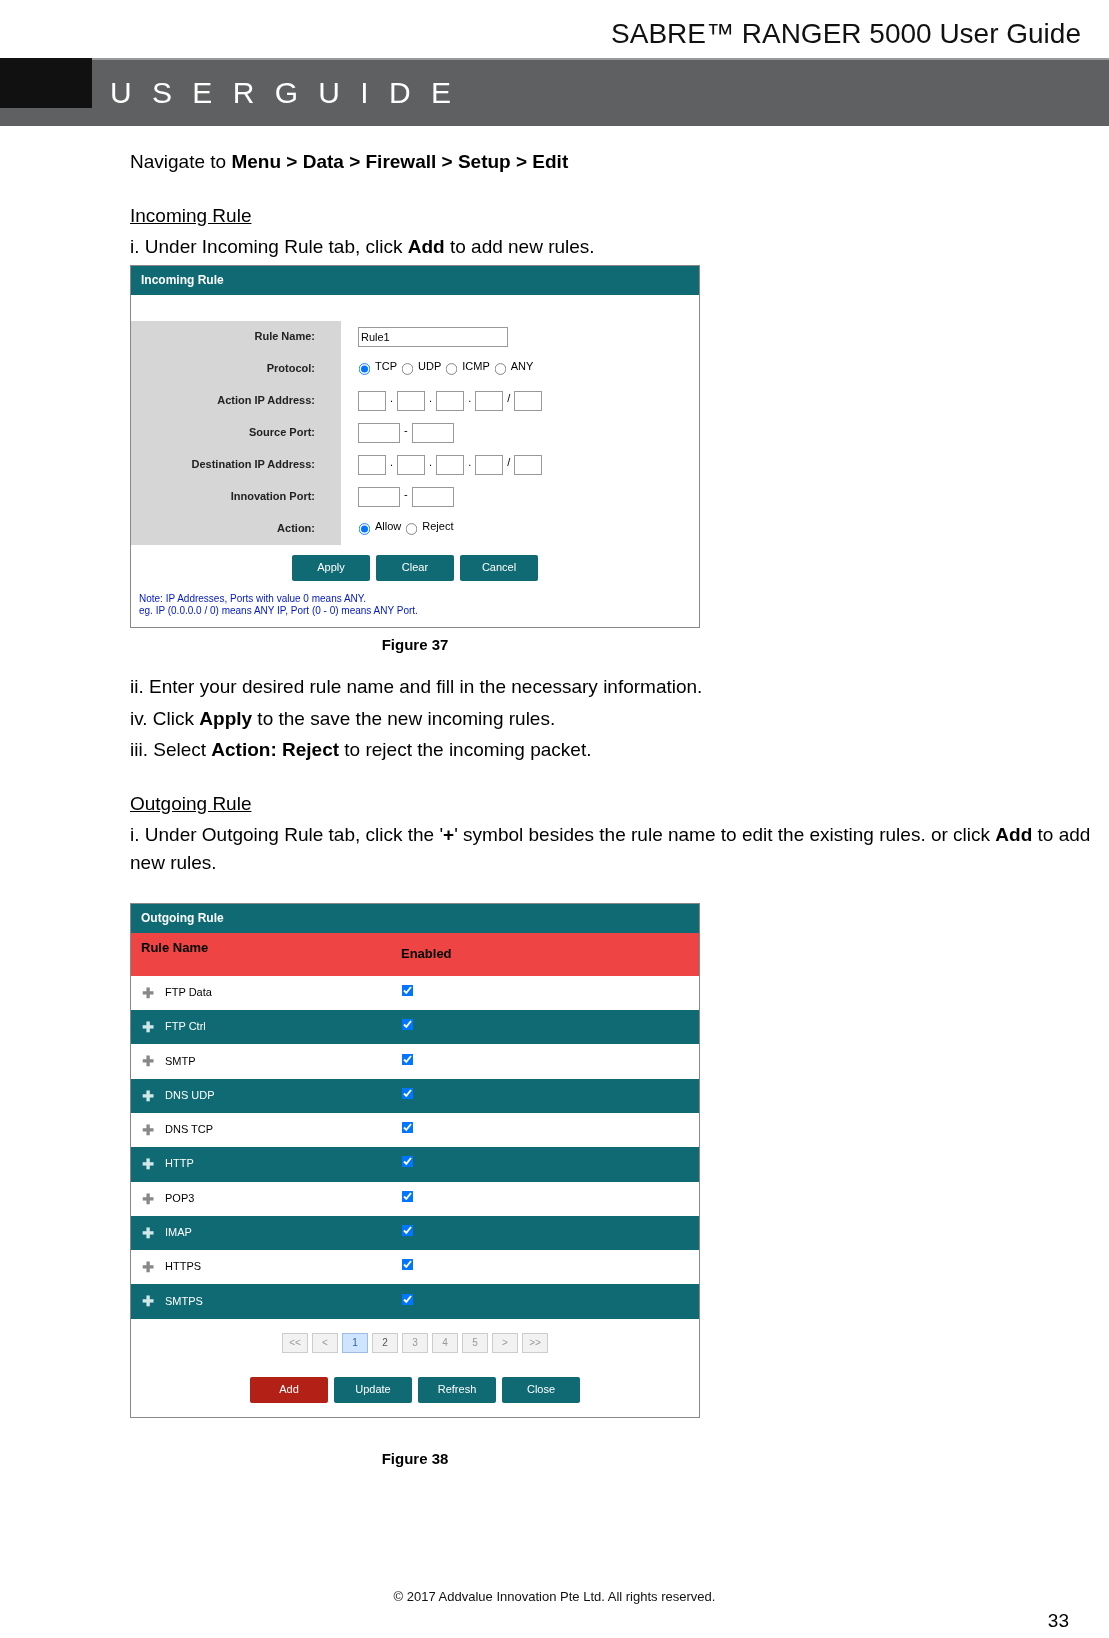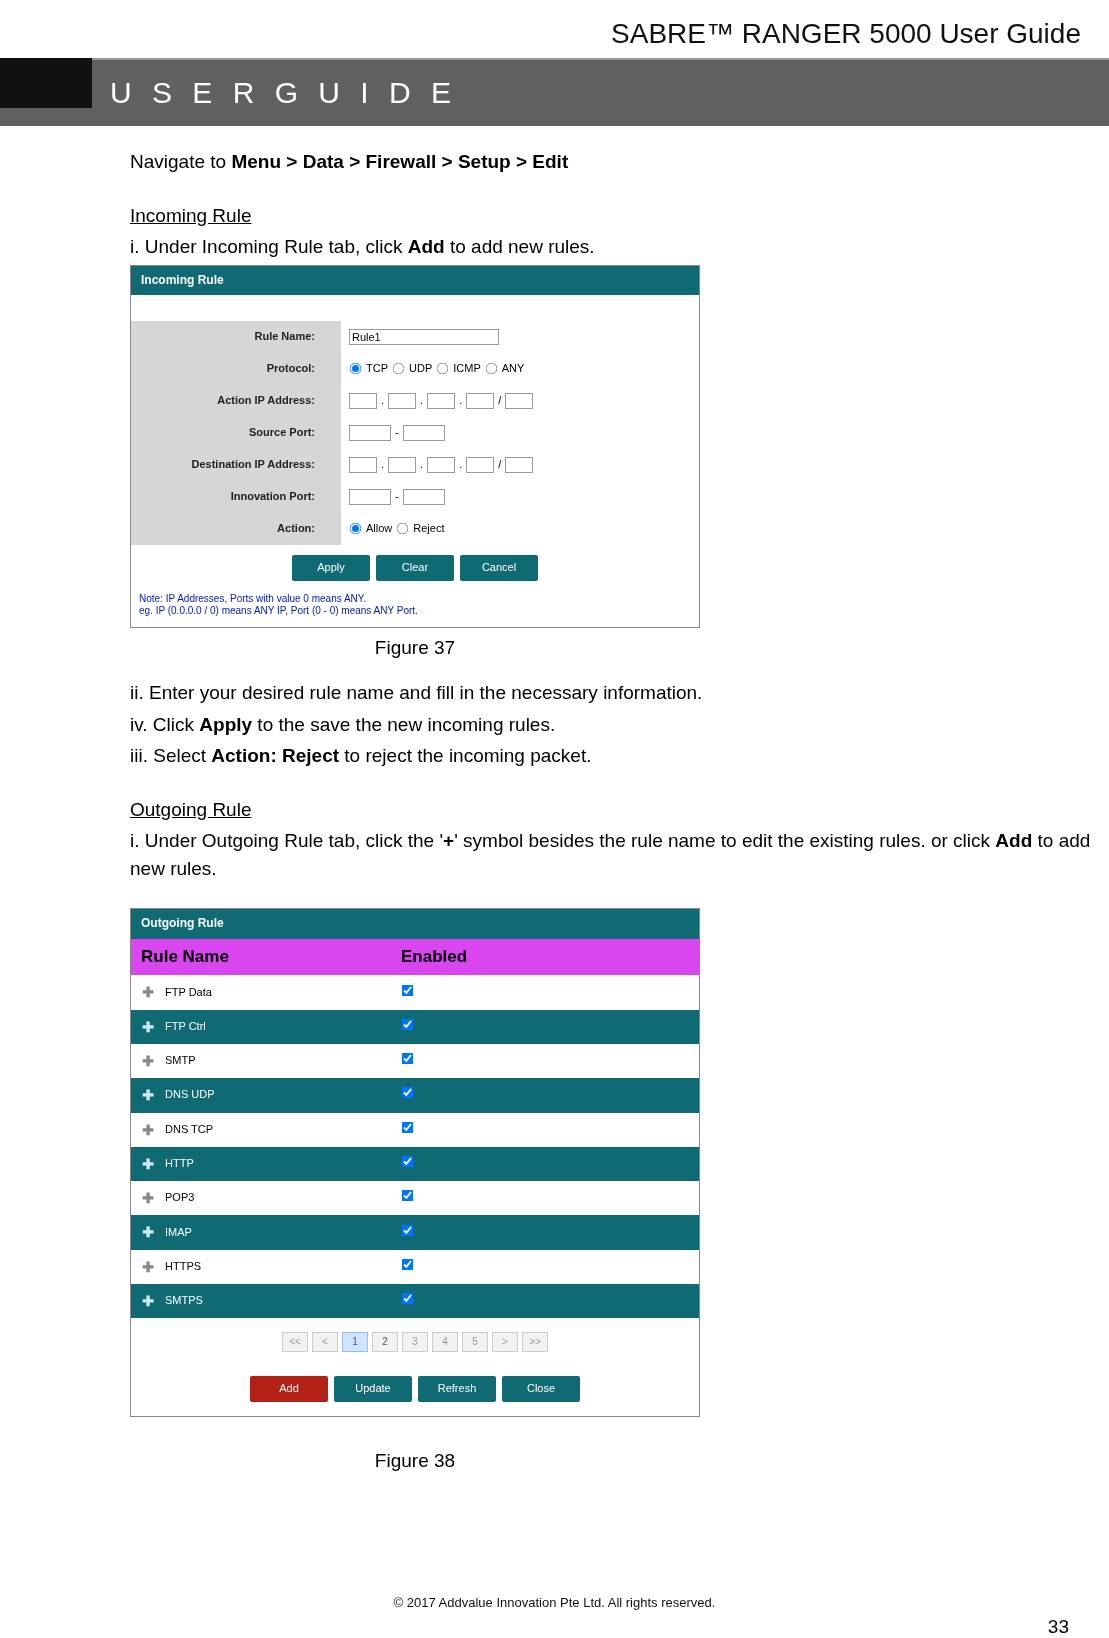--- a/index.html
+++ b/index.html
@@ -11,34 +11,34 @@
   .banner-wrap { position:relative; height:50px;}
   .banner-text { font-size:30px; letter-spacing:6px; font-weight:300;}
   .content { padding:40px 10px 0 130px; font-size:19px; line-height:1.45; color:#000;}
   .b { font-weight:bold; }
   .u { text-decoration:underline; }
   .fig { border:1px solid #888; width:570px; margin:4px 0 6px 0; font-size:11px;}
   .fig-header { background:#0f6a73; color:#fff; font-weight:bold; padding:6px 10px; font-size:12px;}
   .fig-body { background:#fff; }
   .form-row { display:flex; border-bottom:0; }
   .form-label { width:210px; background:#d6d6d6; text-align:right; padding:8px 26px 8px 0; font-weight:bold; font-size:11px; color:#222;}
-  .form-val { flex:1; padding:6px 8px; font-size:11px; display:flex; align-items:center; gap:4px;}
+  .form-val { flex:1; padding:6px 17px; font-size:11px; display:flex; gap:4px;}
   .form-val input[type=text]{ border:1px solid #999; padding:1px 2px; font-size:11px;}
   .ip-seg { width:28px; }
   .portseg { width:42px;}
   .btnrow { display:flex; justify-content:center; gap:6px; padding:10px 0;}
   .tealbtn { background:#0f6a73; color:#fff; font-size:11px; padding:5px 0; width:78px; text-align:center; border-radius:2px;}
   .note { color:#0018c9; font-size:10px; padding:2px 8px 10px 8px; line-height:1.2;}
-  .caption { text-align:center; font-weight:normal; font-size:19px; margin:6px 0 18px 0; width:570px;}
+  .caption { text-align:center; font-weight:bold; font-size:15px; margin:6px 0 18px 0; width:570px;}
   .para { margin-bottom:4px;}
   .sect-gap { height:22px;}
   
-  .tbl-hdr { display:flex; background:#d946ef; font-weight:bold; font-size:17px;}
+  .tbl-hdr { display:flex; background:#ef4444; font-weight:bold; font-size:13px;}
   .tbl-hdr .c1 { width:270px; padding:6px 0 6px 10px;}
-  .tbl-hdr .c2 { flex:1; padding:6px 0;}
+  .tbl-hdr .c2 { flex:1; padding:12px 0;}
   .trow { display:flex; align-items:center; font-size:11px;}
   .trow .c0 { width:34px; text-align:center; color:#888; padding:7px 0;}
   .trow .c1 { width:236px; padding:7px 0;}
   .trow .c2 { flex:1; padding:7px 0;}
   .trow.alt { background:#0f6a73; color:#fff;}
   .trow.alt .c0 { color:#d0e8ea;}
   .plus { font-size:14px; font-weight:bold;}
   .pager { display:flex; justify-content:center; gap:4px; padding:14px 0;}
   .pgbtn { border:1px solid #ccc; background:#f2f2f2; width:26px; height:20px; font-size:10px; display:flex; align-items:center; justify-content:center; color:#999;}
   .pgbtn.cur { background:#cfe4ff; color:#2a5db0; border-color:#9dbde6;}

